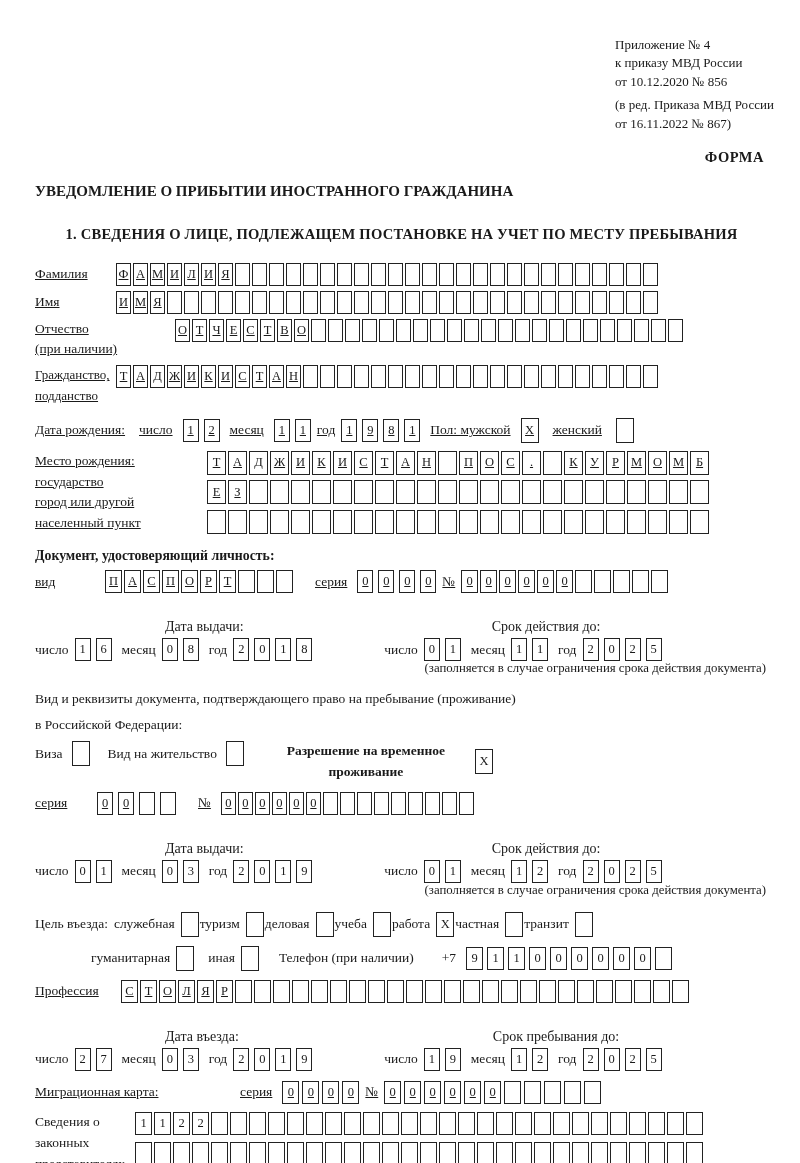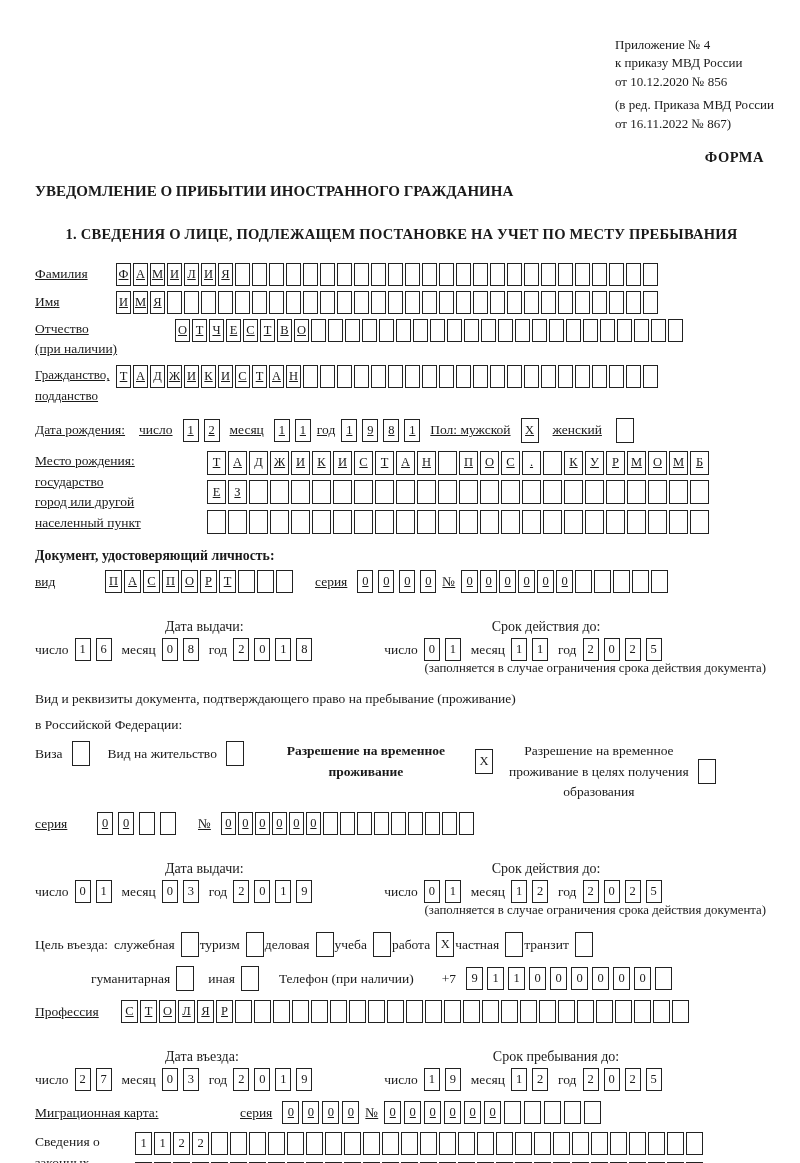--- a/index.html
+++ b/index.html
@@ -457,26 +457,20 @@
     <span class="cells cbox">
         <span class="cell"></span>
       </span>
   </div>
   <div class="opt" style="margin-right:16px">
     <span class="olbl lbl2">Разрешение на временное проживание</span>
     <span class="cells cbox">
         <span class="cell">X</span>
       </span>
   </div>
-  <div class="opt">
-    <span class="olbl lbl3">Разрешение на временное проживание в целях получения образования</span>
-    <span class="cells cbox">
-        <span class="cell"></span>
-      </span>
-  </div>
 </div>
 
 <div class="row" style="margin-top:10px">
   <span style="width:62px">серия</span>
   <span class="dcells sp14">
       <span class="cell">0</span>
       <span class="cell">0</span>
       <span class="cell"></span>
       <span class="cell"></span>
     </span>

